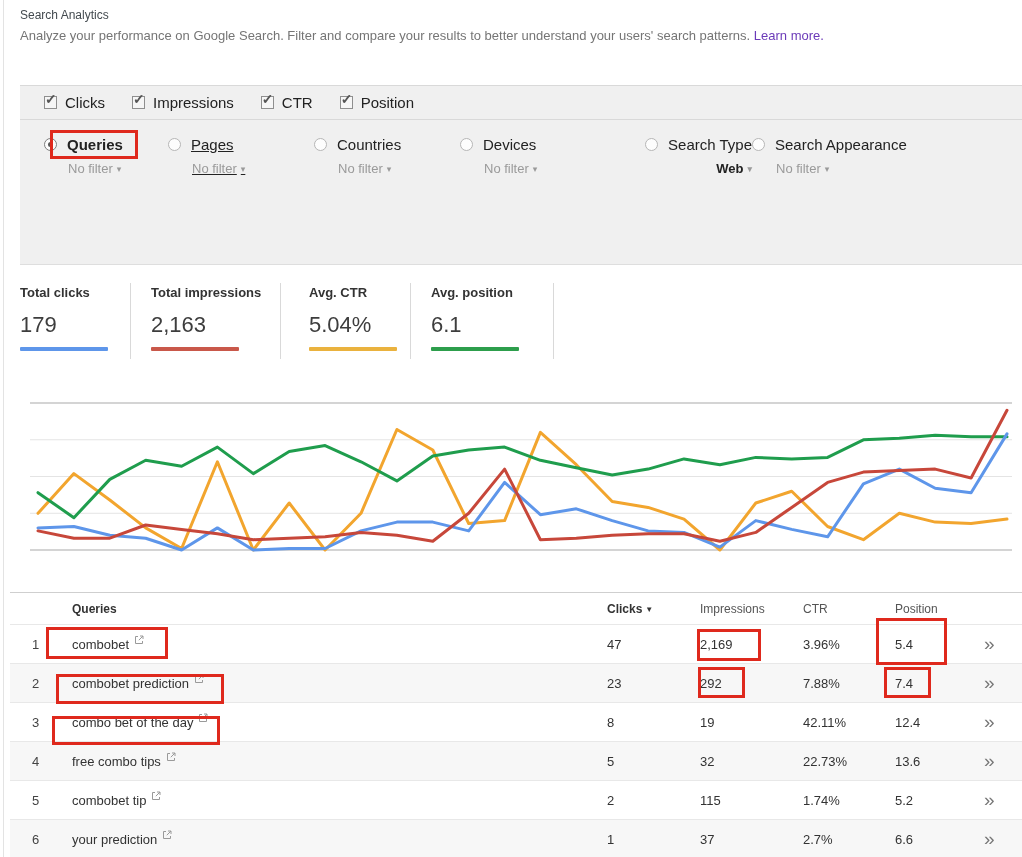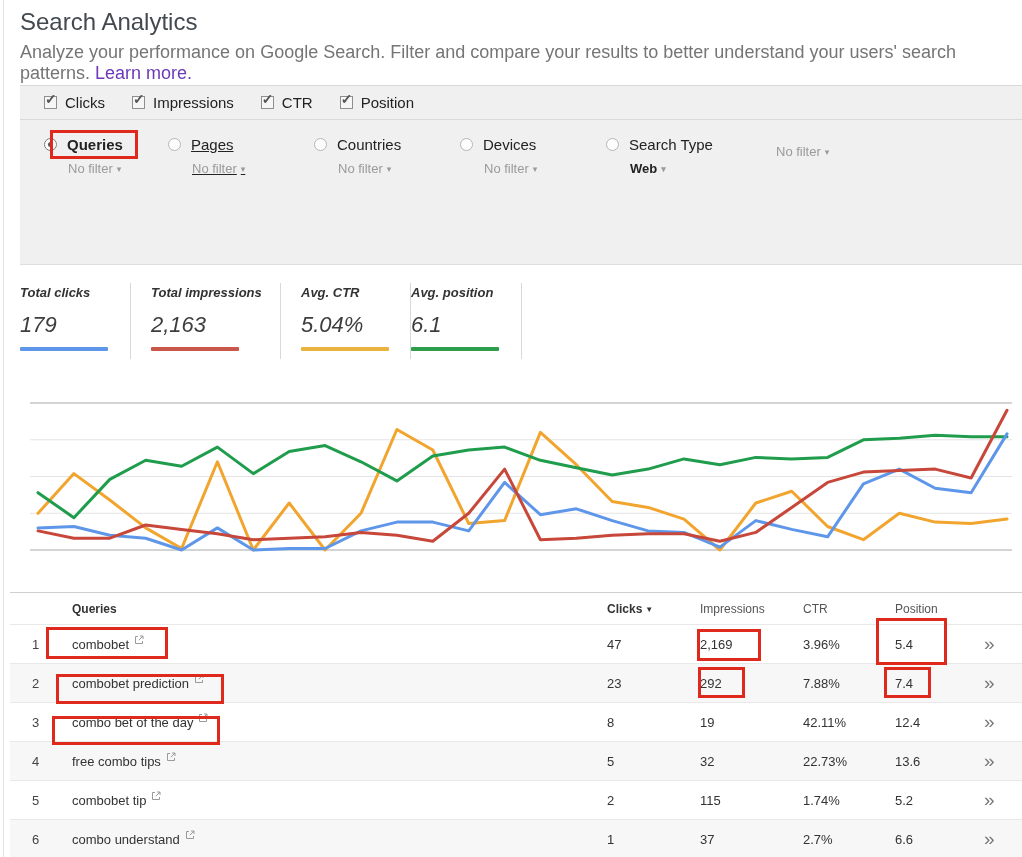--- a/index.html
+++ b/index.html
@@ -5,60 +5,60 @@
   * { margin:0; padding:0; box-sizing:border-box; }
   html,body { width:1022px; height:857px; }
   body {
     font-family:"Liberation Sans", sans-serif;
     background:#fff; color:#222;
     position:relative; overflow:hidden;
   }
   .left-rule { position:absolute; left:3px; top:0; width:1px; height:100%; background:#e3e3e3; }
 
   
-  .page-title { position:absolute; left:20px; top:8px; font-size:24px; color:#434a4f; font-weight:400; }
-  .page-desc  { position:absolute; left:20px; top:42px; font-size:18px; color:#757575; }
+  .page-title { position:absolute; left:20px; top:8px; font-size:12px; color:#434a4f; font-weight:400; }
+  .page-desc  { position:absolute; left:20px; top:28px; font-size:13px; color:#757575; }
   .learn-more { color:#6b3ab8; text-decoration:none; cursor:pointer; }
 
   
   .filter-block { position:absolute; left:20px; right:0; top:85px; height:180px;
                   background:#f0f0f0; border-top:1px solid #d9d9d9; border-bottom:1px solid #dedede; }
   .metric-row { height:34px; border-bottom:1px solid #d9d9d9; display:flex; align-items:center; padding-left:24px; }
   .metric-item { display:flex; align-items:center; margin-right:27px; cursor:pointer; }
   .checkbox { width:13px; height:13px; border:1px solid #8f8f8f; background:#f6f6f6; position:relative; }
   .checkbox .tick { position:absolute; left:0px; top:-6px; font-size:14px; color:#555; font-weight:bold; }
   .metric-item .lbl { font-size:15px; color:#222; margin-left:8px; }
 
   .dim-area { padding-top:16px; }
   .dim-row { display:flex; }
   .dim-cell { display:flex; flex-direction:column; }
   .dim-cell.c0 { width:148px; padding-left:24px; }
   .dim-cell.c1 { width:146px;text-decoration:underline; }
   .dim-cell.c2 { width:146px; }
   .dim-cell.c3 { width:146px; }
-  .dim-cell.c4 { width:146px; }
+  .dim-cell.c4 { width:146px;align-items:flex-end; }
   .dim-cell.c5 { width:220px; }
   .dim-head { display:flex; align-items:center; cursor:pointer; }
   .radio { width:13px; height:13px; border-radius:50%; border:1px solid #b6b6b6; background:#fdfdfd; position:relative; flex:0 0 auto; }
   .radio.on { border-color:#7d7d7d; }
   .radio.on:after { content:""; position:absolute; left:3px; top:3px; width:5px; height:5px; border-radius:50%; background:#565656; }
   .dim-label { font-size:15px; color:#222; margin-left:10px; }
   .dim-label.sel { font-weight:bold; }
   .dim-filter { font-size:13px; color:#9a9a9a; margin:8px 0 0 24px; cursor:pointer; }
   .dim-filter.bold { color:#222; font-weight:bold; }
   .dd-arrow { font-size:9px; color:#9a9a9a; margin-left:4px; vertical-align:1px; }
   .dim-row2 { margin-top:16px; }
 
   
-  .stats { position:absolute; left:20px; top:283px; height:76px; display:flex;font-style:italic; }
+  .stats { position:absolute; left:20px; top:283px; height:76px; display:flex; }
   .stat { padding-top:2px; }
   .stat.s0 { width:110px; }
   .stat.s1 { width:150px; padding-left:20px; border-left:1px solid #d9d9d9; }
-  .stat.s2 { width:130px; padding-left:20px; border-left:1px solid #d9d9d9; }
-  .stat.s3 { width:112px; border-left:1px solid #d9d9d9; border-right:1px solid #d9d9d9; }
+  .stat.s2 { width:130px; padding-left:28px; border-left:1px solid #d9d9d9; }
+  .stat.s3 { width:144px; padding-left:20px; border-left:1px solid #d9d9d9; border-right:1px solid #d9d9d9; }
   .stat-label { font-size:13px; font-weight:bold; color:#333; }
   .stat-value { font-size:22px; color:#3d3d3d; margin-top:12px; }
   .stat-bar { width:88px; height:4px; border-radius:1px; margin-top:9px; }
 
   
   .chart-wrap { position:absolute; left:30px; top:395px; width:982px; height:165px; }
 
   
   .table { position:absolute; left:10px; top:592px; width:1012px; }
   .trow { display:grid; grid-template-columns:58px 539px 93px 103px 92px 75px 1fr; align-items:center; }
@@ -154,20 +154,24 @@
         <span class="dim-filter"><span>No filter</span><span class="dd-arrow">▾</span></span>
       </div>
       <div class="dim-cell c4">
         <span class="dim-head">
           <span class="radio"></span>
           <span class="dim-label">Search Type</span>
         </span>
         <span class="dim-filter bold"><span>Web</span><span class="dd-arrow">▾</span></span>
       </div>
       <div class="dim-cell c5">
+        <span class="dim-head">
+          <span class="radio"></span>
+          <span class="dim-label">Search Appearance</span>
+        </span>
         <span class="dim-filter"><span>No filter</span><span class="dd-arrow">▾</span></span>
       </div>
     </div>
   </div>
 </div>
 
 <div class="stats">
   <div class="stat s0">
     <div class="stat-label">Total clicks</div>
     <div class="stat-value">179</div>
@@ -286,21 +290,21 @@
         </div>
         <div>2</div>
         <div>115</div>
         <div>1.74%</div>
         <div>5.2</div>
         <div class="cell-expand">»</div>
       </div>
       <div class="trow alt">
         <div class="cell-rank">6</div>
         <div class="cell-query">
-          <span>combo understand</span>
+          <span>your prediction</span>
           <svg class="ext-icon" width="10" height="10" viewBox="0 0 10 10">
             <path d="M4 1.5 H1.5 V8.5 H8.5 V6" fill="none" stroke="#9a9a9a" stroke-width="1"></path>
             <path d="M6 1 H9 V4 M9 1 L4.8 5.2" fill="none" stroke="#9a9a9a" stroke-width="1"></path>
           </svg>
         </div>
         <div>1</div>
         <div>37</div>
         <div>2.7%</div>
         <div>6.6</div>
         <div class="cell-expand">»</div>

